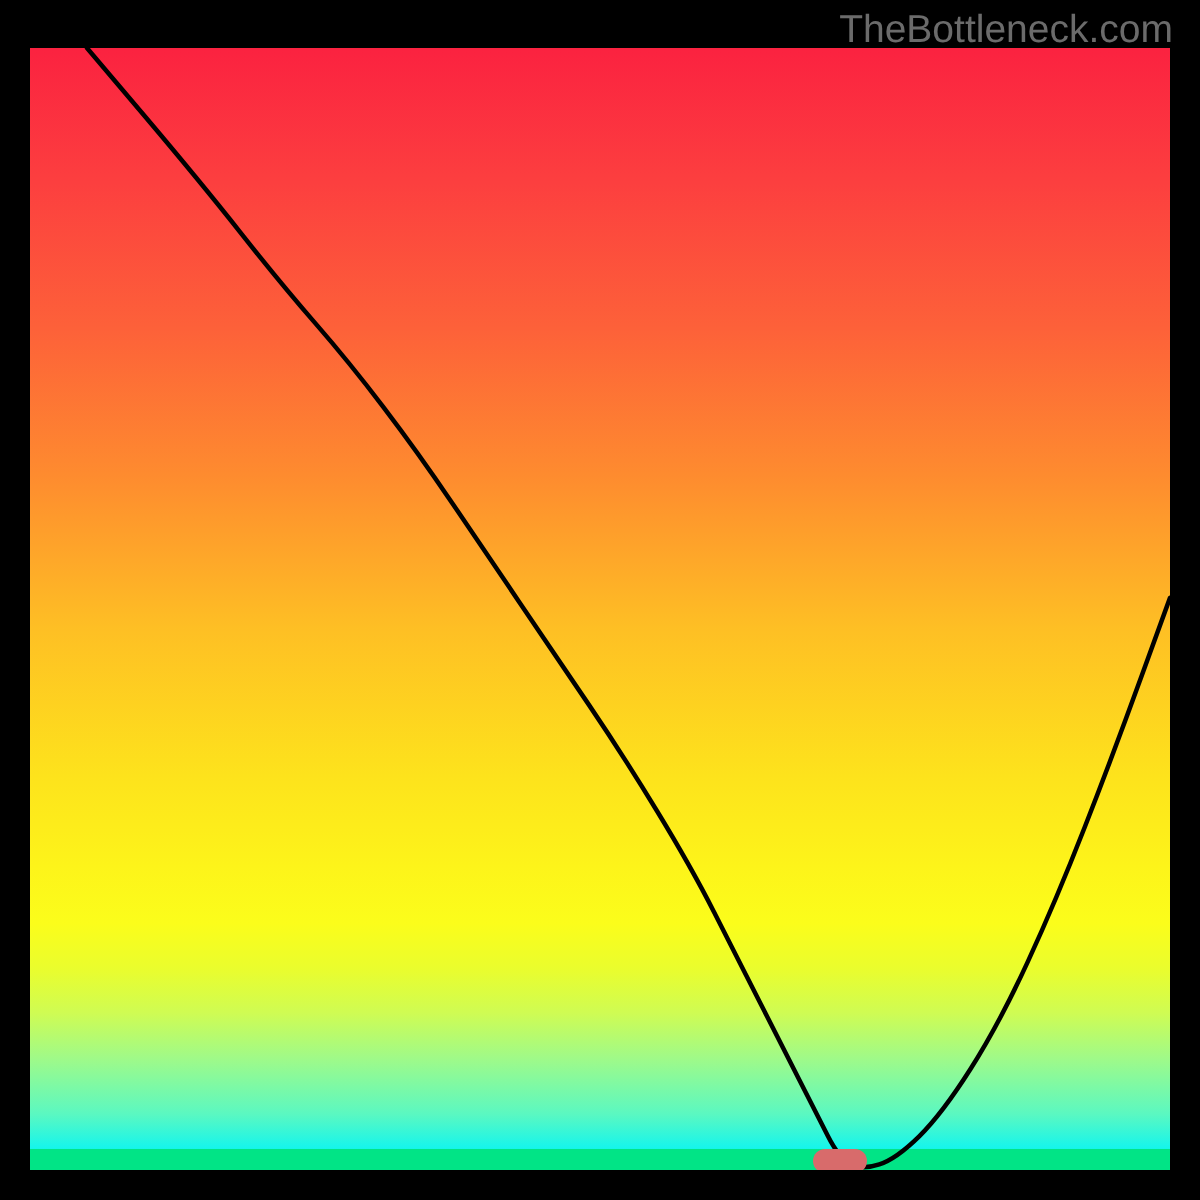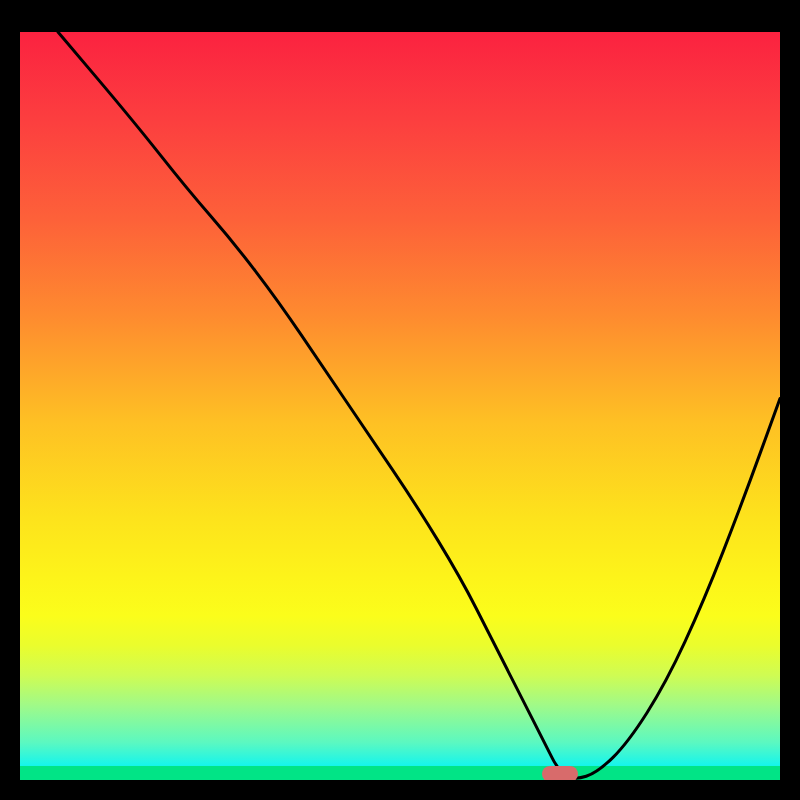--- a/index.html
+++ b/index.html
@@ -82,20 +82,21 @@
     height: 16px;
     border-radius: 8px;
     background: #d86b6b;
     transform: translate(-50%, -50%);
   }
 </style>
 </head>
 <body>
 
 <div class="container">
+  <div class="watermark">TheBottleneck.com</div>
 
   <div class="plot-area">
     <div class="gradient"></div>
     <div class="green-strip"></div>
 
     <svg class="curve-svg" viewBox="0 0 760 748" preserveAspectRatio="none">
       <path id="curve-path" class="curve-path" d="M 38 0 Q 38 0 76 44.879999999999995 Q 114 89.75999999999999 140.6 123.41999999999996 Q 167.2 157.07999999999993 190 183.26 Q 212.8 209.44000000000005 235.60000000000002 239.36 Q 258.40000000000003 269.28 281.20000000000005 302.93999999999994 Q 304 336.59999999999997 326.8 370.26 Q 349.6 403.91999999999996 372.4 437.58 Q 395.2 471.24 418 508.64 Q 440.79999999999995 546.04 456 575.96 Q 471.2 605.88 486.4 635.8 Q 501.6 665.72 513 688.1600000000001 Q 524.4 710.6 532 725.56 Q 539.6 740.52 547.2 744.26 Q 554.8 748 566.2 744.26 Q 577.6 740.52 592.8 725.56 Q 608 710.6 627 680.6800000000001 Q 646 650.76 665 609.62 Q 684 568.48 703 519.86 Q 722 471.24 741 418.88 T 760 366.52"></path>
     </svg>
 
     <div id="marker" class="marker" style="left: 539.6px; top: 742.016px;"></div>

